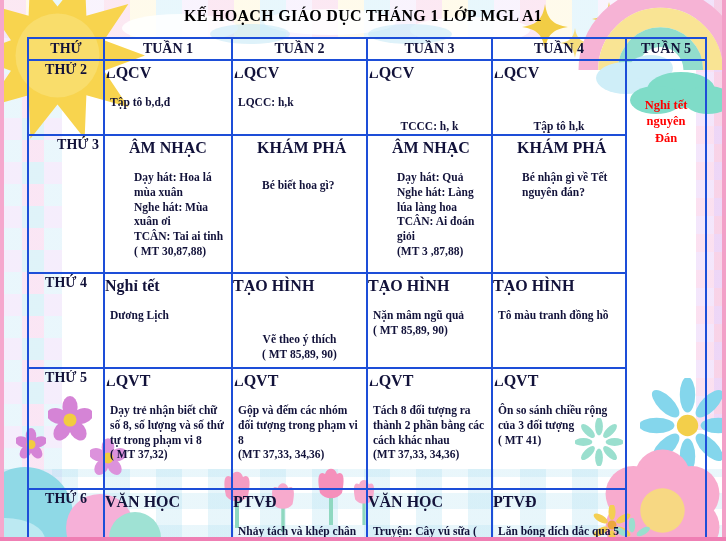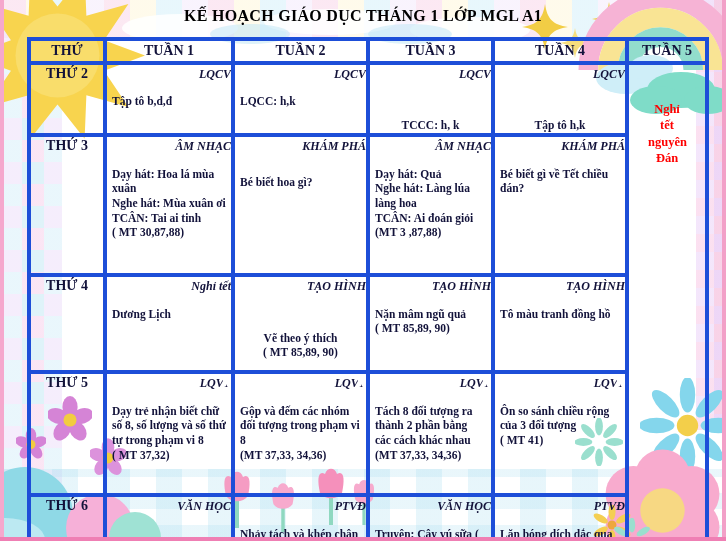--- a/index.html
+++ b/index.html
@@ -19,32 +19,32 @@
                repeating-linear-gradient(0deg,rgba(170,222,240,.25) 0 16px,rgba(0,0,0,0) 16px 32px);}
   .frameL{position:absolute;left:0;top:0;width:4px;height:100%;background:#f5a8cd;z-index:4;}
   .frameR{position:absolute;right:0;top:0;width:4px;height:100%;background:#f2a0c8;z-index:4;}
   .frameB{position:absolute;left:0;bottom:0;width:100%;height:4px;background:#ef7fb4;z-index:4;}
 
   .title{position:absolute;top:7px;left:0;width:100%;text-align:center;z-index:3;
          font-weight:bold;font-size:16px;color:#000;letter-spacing:.3px;}
 
   table.sched{position:absolute;left:27px;top:37px;width:678px;z-index:2;
         border-collapse:collapse;table-layout:fixed;color:#12123a;}
-  .sched td,.sched th{border:4px solid #1d4ed8;padding:0;vertical-align:top;
+  .sched td,.sched th{border:2px solid #1d4ed8;padding:0;vertical-align:top;
         background:transparent;font-weight:bold;overflow:hidden;}
   .sched th{font-size:14px;height:20px;line-height:19px;text-align:center;}
   td.day{font-size:14px;text-align:center;padding-top:1px;}
-  .ch{font-size:12px;text-align:right;padding-top:2px;line-height:1.2;font-style:italic;}
+  .ch{font-size:16px;text-align:left;padding-top:2px;line-height:1.2;}
   .cb{font-size:11.5px;line-height:1.28;margin-top:13px;padding:0 5px;white-space:pre-line;text-align:left;}
   .cb.tc{text-align:center;margin-top:37px;}
   .cb.gl{margin-top:21px;}
-  tr.h2>td{height:58px;} tr.h3>td{height:135px;} tr.h4>td{height:92px;}
+  tr.h2>td{height:58px;border-radius:21px;} tr.h3>td{height:135px;padding-left:24px;} tr.h4>td{height:92px;}
   tr.h5>td{height:118px;border-radius:22px;} tr.h6>td{height:73px;}
   .note{color:#ff0000;font-size:12.5px;font-weight:bold;text-align:center;
-        margin-top:36px;line-height:1.3;padding:0 19px;}
+        margin-top:36px;line-height:1.3;padding:0 10px;}
 </style>
 </head>
 <body>
 
 <div class="page">
 
   <div class="stripes"></div>
   <div class="checkL"></div>
   <div class="checkR"></div>
   <div class="plaid"></div>
@@ -267,21 +267,21 @@
           </td>
       <td>
             <div class="ch">ÂM NHẠC</div>
             <div class="cb">Dạy hát: Quả
 Nghe hát: Làng lúa làng hoa
 TCÂN: Ai đoán giỏi
 (MT 3 ,87,88)</div>
           </td>
       <td>
             <div class="ch">KHÁM PHÁ</div>
-            <div class="cb">Bé biết gì về Tết chiều đán?</div>
+            <div class="cb">Bé nhận gì về Tết nguyên đán?</div>
           </td>
     </tr>
     <tr class="h4">
       <td class="day">THỨ 4</td>
       <td>
             <div class="ch">Nghỉ tết</div>
             <div class="cb">Dương Lịch</div>
           </td>
       <td>
             <div class="ch">TẠO HÌNH</div>

